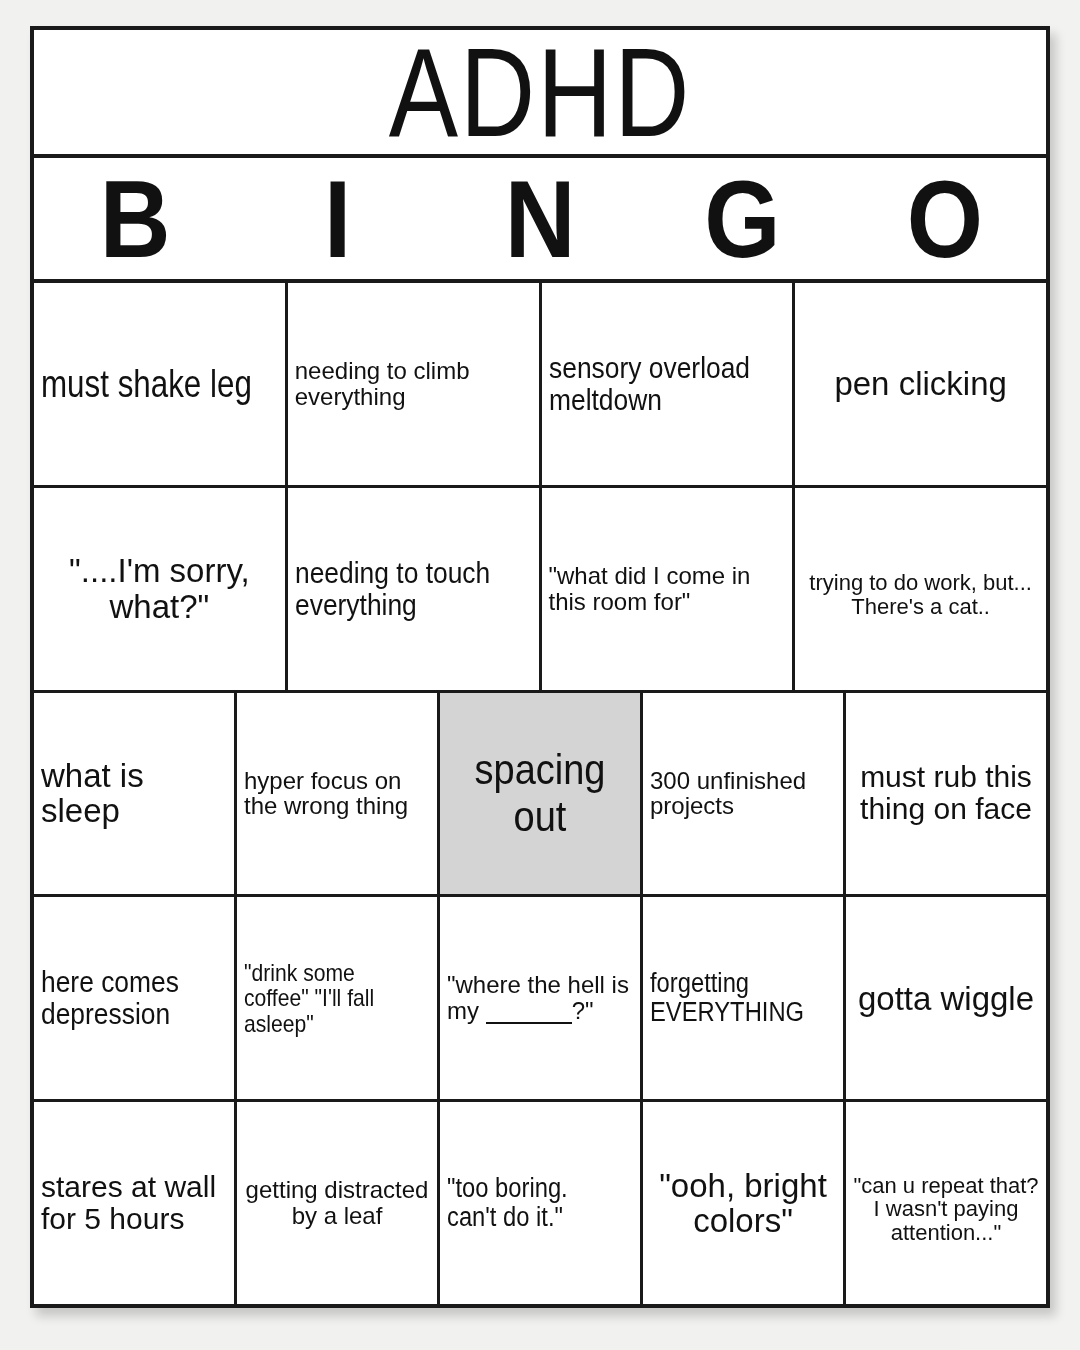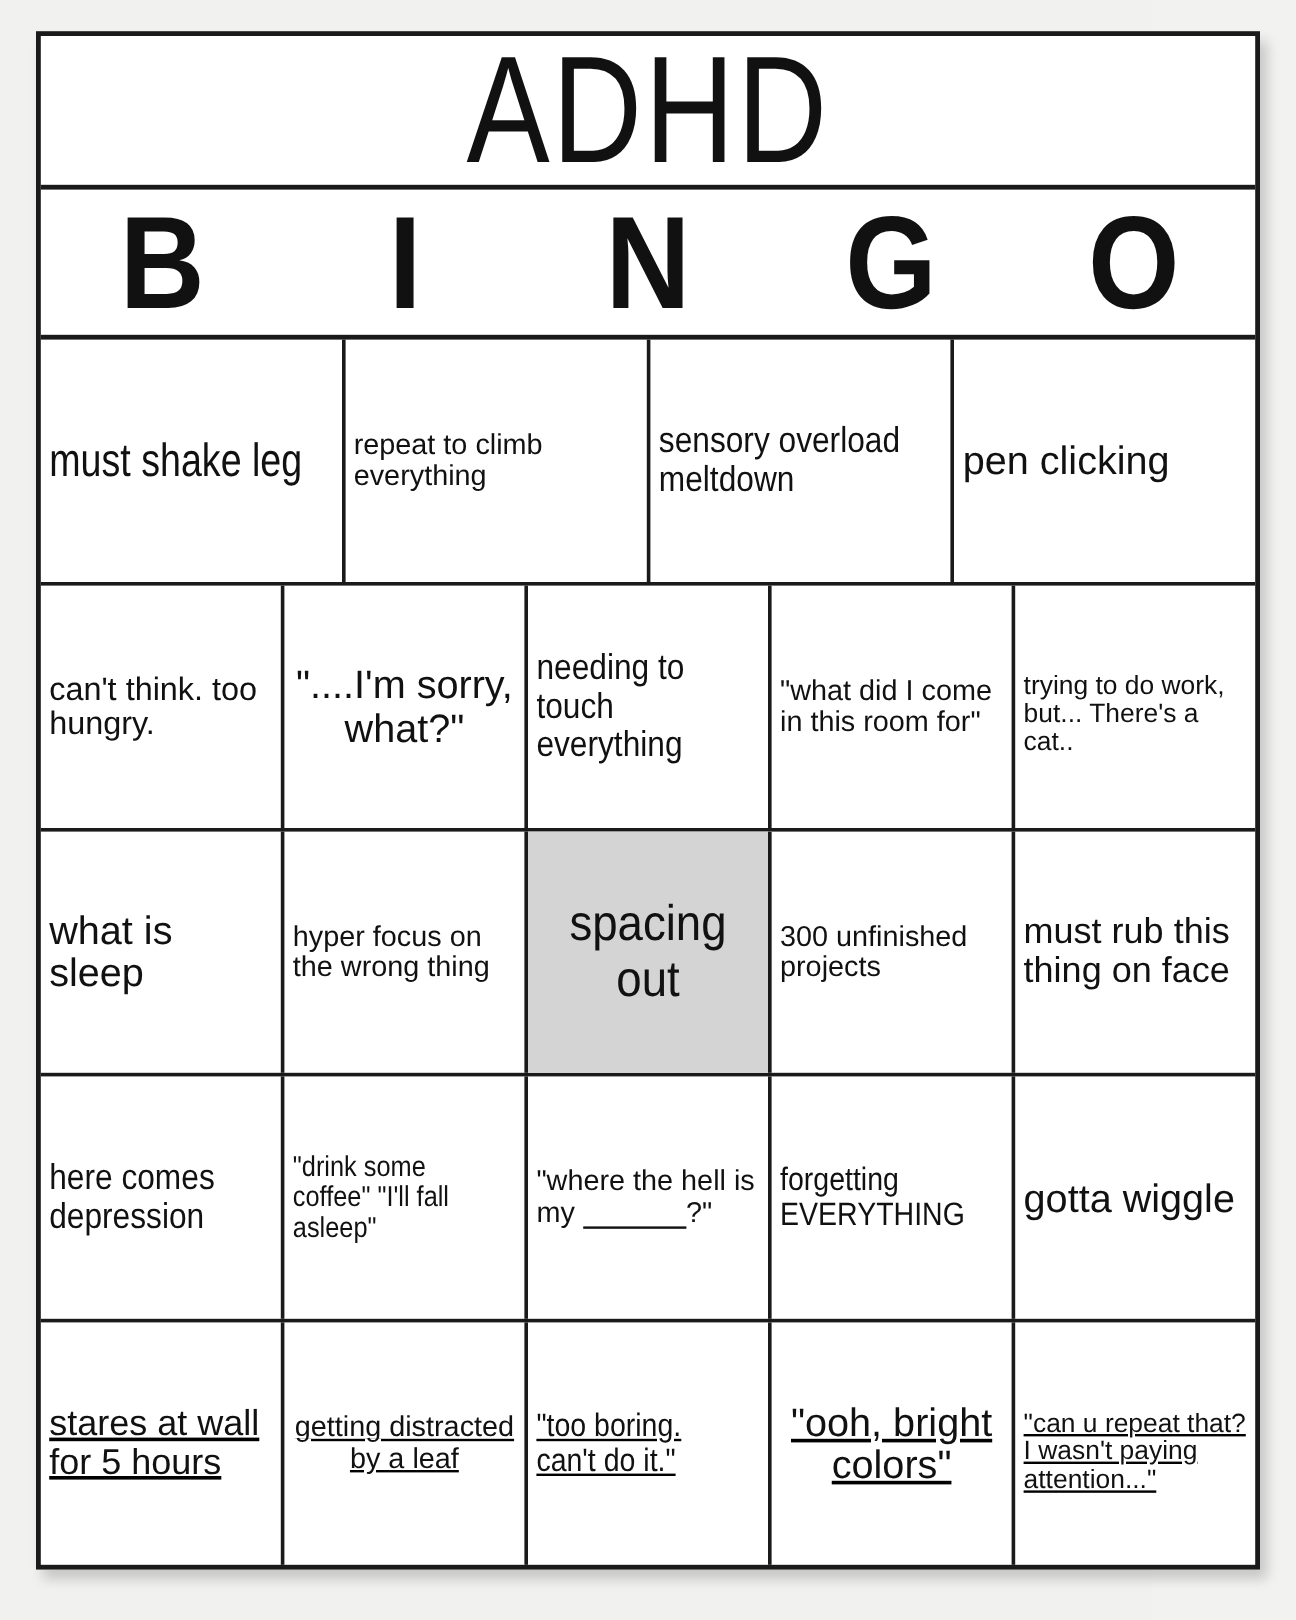--- a/index.html
+++ b/index.html
@@ -78,33 +78,33 @@
     flex: 1 1 auto;
     display: flex;
     flex-direction: column;
   }
   .grid-row {
     flex: 1 1 0;
     display: flex;
     border-bottom: 3px solid #1a1a1a;
     box-sizing: border-box;
   }
-  .grid-row:last-child { border-bottom: none; text-decoration: underline; }
+  .grid-row:last-child { border-bottom: none; }
 
   .cell {
     flex: 1 1 0;
     border-right: 3px solid #1a1a1a;
     box-sizing: border-box;
     padding: 6px 7px;
     display: flex;
     align-items: center;
     overflow: hidden;
     position: relative;
   }
-  .cell:last-child { border-right: none; }
+  .cell:last-child { border-right: none; text-align: center; }
   .cell.free {
     background: #d4d4d4;
     justify-content: flex-start;
     text-align: center;
   }
   .cell-text {
     width: 100%;
     color: #111;
     line-height: 1.07;
     word-wrap: break-word;
@@ -160,34 +160,31 @@
       </div>
     </div>
 
     <div class="grid">
 
       <div class="grid-row">
         <div class="cell">
           <div class="cell-text t-xl tall">must shake leg</div>
         </div>
         <div class="cell">
-          <div class="cell-text t-sm">repeat to climb everything</div>
+          <div class="cell-text t-sm">needing to climb everything</div>
         </div>
         <div class="cell">
           <div class="cell-text t-lg cond">sensory overload meltdown</div>
         </div>
         <div class="cell">
           <div class="cell-text t-xl">pen clicking</div>
         </div>
       </div>
 
       <div class="grid-row">
-        <div class="cell">
-          <div class="cell-text t-md">can't think. too hungry.</div>
-        </div>
         <div class="cell">
           <div class="cell-text t-xl center">"....I'm sorry, what?"</div>
         </div>
         <div class="cell">
           <div class="cell-text t-lg cond">needing to touch everything</div>
         </div>
         <div class="cell">
           <div class="cell-text t-sm">"what did I come in this room for"</div>
         </div>
         <div class="cell">

